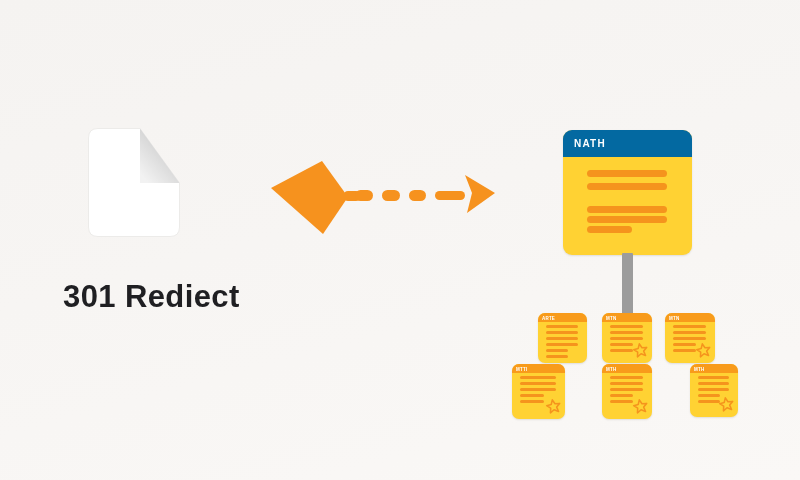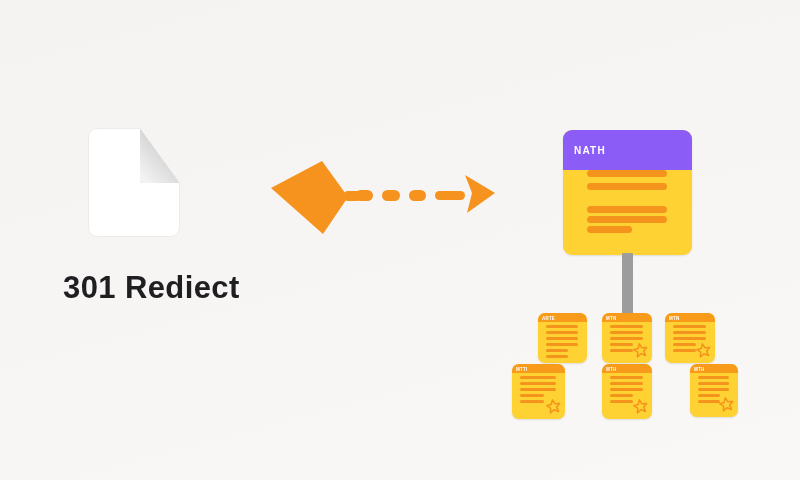--- a/index.html
+++ b/index.html
@@ -8,39 +8,39 @@
     background:#e9e7e5;
   }
   #stage{
     position:relative;width:800px;height:480px;overflow:hidden;
     background:linear-gradient(165deg,#f5f3f1 0%,#f7f5f3 45%,#faf8f6 100%);
   }
   
   #doc{position:absolute;left:88px;top:128px;width:92px;height:109px;}
   
   #redirect-label{
-    position:absolute;left:63px;top:270px;width:260px;
+    position:absolute;left:63px;top:279px;width:260px;
     font-size:31px;font-weight:600;letter-spacing:.4px;color:#1f1f22;
   }
   
   #canonical-label{
     position:absolute;left:520px;top:50px;width:260px;
     font-size:25px;font-weight:500;letter-spacing:.3px;color:#1d1d1f;
   }
   
   #arrow{position:absolute;left:260px;top:150px;width:245px;height:90px;}
   
   #main-card{
     position:absolute;left:563px;top:130px;width:129px;height:125px;
     background:#ffd233;border-radius:9px;
     box-shadow:0 1px 2px rgba(0,0,0,.10);
   }
   #main-card .mhead{
-    position:absolute;left:0;top:0;right:0;height:40px;
-    background:#8b5cf6;border-radius:9px 9px 0 0;
+    position:absolute;left:0;top:0;right:0;height:27px;
+    background:#0369a1;border-radius:9px 9px 0 0;
     display:flex;align-items:center;padding-left:11px;box-sizing:border-box;
   }
   #main-card .mhead span{
     font-size:10px;font-weight:700;color:#ffffff;letter-spacing:1.2px;
   }
   .mline{position:absolute;left:24px;height:7px;border-radius:3.5px;background:#f5941d;}
   
   #connector{
     position:absolute;left:622px;top:253px;width:11px;height:63px;
     background:#9c9c9c;border-radius:1px;

